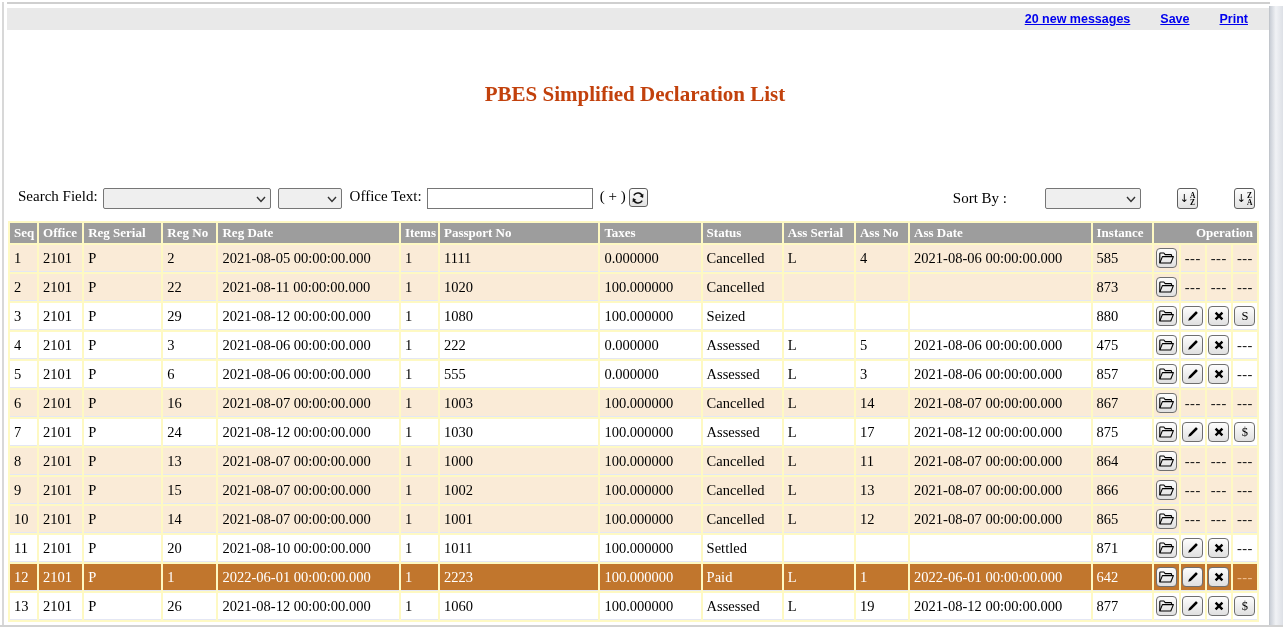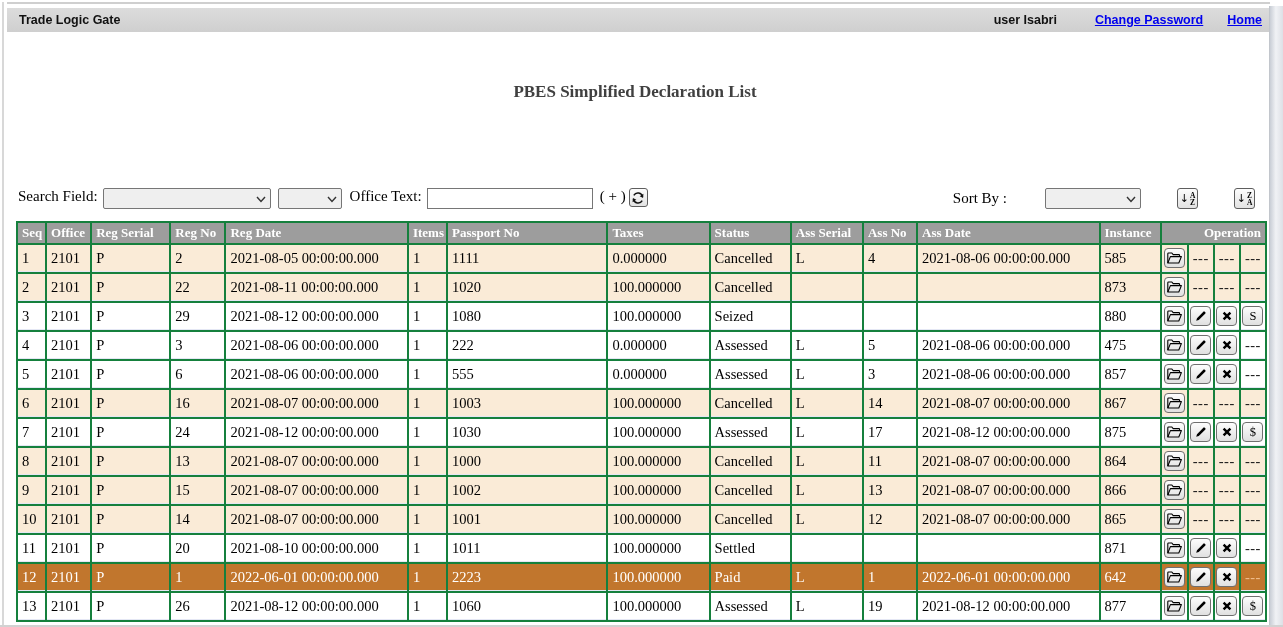--- a/index.html
+++ b/index.html
@@ -19,21 +19,21 @@
   .topbar-row1{height:24px;background:linear-gradient(#DCDCDC,#CFCFCF);display:flex;align-items:center;
     padding:0 8px 0 12px;font-size:12.5px;font-weight:bold;color:#111;}
   .topbar-row2{height:22px;background:#E9E9E9;display:flex;align-items:center;justify-content:flex-end;
     padding:0 22px 0 12px;font-size:12.5px;font-weight:bold;gap:30px;}
   .topbar .spacer{flex:1;}
   .lnk{color:#0000EE;text-decoration:underline;cursor:pointer;white-space:nowrap;}
   .user{color:#111;margin-right:14px;white-space:nowrap;}
   .topbar-row1 .lnk{margin-left:24px;}
   
   .title{position:absolute;top:82px;left:0;right:13px;text-align:center;
-    font-size:17px;font-weight:bold;color:#404040;}
+    font-size:21px;font-weight:bold;color:#c2410c;}
   
   .search-row{position:absolute;top:188px;left:18px;right:28px;height:24px;
     display:flex;align-items:flex-start;font-size:15px;color:#000;}
   .search-row label{white-space:nowrap;}
   .select{position:relative;height:21px;background:#EFEFEF;border:1px solid #767676;border-radius:2px;
     display:inline-flex;align-items:center;padding:0 18px 0 4px;box-sizing:border-box;cursor:default;}
   .select .chev{position:absolute;right:4px;top:7px;}
   .w168{width:168px;margin-left:5px;}
   .w64{width:64px;margin-left:7px;margin-right:8px;}
   .w95{width:96px;margin-left:6px;}
@@ -45,22 +45,22 @@
     background:linear-gradient(#FDFDFD,#E2E2E2);display:inline-flex;align-items:center;justify-content:center;
     padding:0;cursor:pointer;}
   .sort-group{margin-left:auto;display:flex;align-items:center;gap:32px;}
   .sort-btn{width:21px;height:21px;margin-left:4px;border:1px solid #5E5E5E;border-radius:3px;
     background:linear-gradient(#FDFDFD,#E2E2E2);display:inline-flex;align-items:center;justify-content:center;
     gap:1px;padding:0;cursor:pointer;}
   .sort-btn .arrow{font-family:"DejaVu Sans",sans-serif;font-size:11px;line-height:11px;}
   .sort-btn .letters{display:flex;flex-direction:column;font-family:"Liberation Serif",serif;
     font-size:7.5px;line-height:7px;font-weight:bold;}
   
-  table{position:absolute;top:221px;left:16px;width:1251px;table-layout:fixed;
-    border-collapse:separate;border-spacing:2px;background:#15803d;}
+  table{position:absolute;top:221px;left:8px;width:1251px;table-layout:fixed;
+    border-collapse:separate;border-spacing:2px;background:#fef9c3;}
   thead th{background:#9D9D9D;color:#fff;font-weight:bold;font-size:13px;text-align:left;
     padding:1px 4px;height:18px;white-space:nowrap;overflow:hidden;}
   thead th.op-head{text-align:right;}
   td{font-size:14.5px;color:#000;padding:0 4px;height:26px;white-space:nowrap;overflow:hidden;
     border-bottom:1px solid #E4E7F4;}
   .row.cancelled td{background:#FAEBD7;}
   .row.normal td{background:#FFFFFF;}
   .row.selected td{background:#C1762D;color:#FFFFFF;}
   .op-cell{text-align:center;padding:0 1px;}
   .dash{letter-spacing:0.5px;color:#1a1a1a;}
@@ -70,26 +70,24 @@
     padding:0;cursor:pointer;vertical-align:middle;font-family:"Liberation Serif",serif;font-size:12.5px;color:#000;}
 </style>
 </head>
 <body>
 
 <div>
   <div class="frame-top"></div>
   <div class="frame-left"></div>
 
   <div class="topbar">
-    <div class="topbar-row1">
-      <span class="app-title">Trade Logic Gate</span>
-      <span class="spacer"></span>
-      <span class="user">user Isabri</span>
-      <a class="lnk">Change Password</a>
-      <a class="lnk">Home</a>
+    <div class="topbar-row2">
+      <a class="lnk">20 new messages</a>
+      <a class="lnk">Save</a>
+      <a class="lnk">Print</a>
     </div>
   </div>
 
   <div class="title">PBES Simplified Declaration List</div>
 
   <div class="search-row">
     <label>Search Field:</label>
     <div class="select w168">
       <span class="sel-val"></span>
       <svg class="chev" width="10" height="7" viewBox="0 0 10 7">

